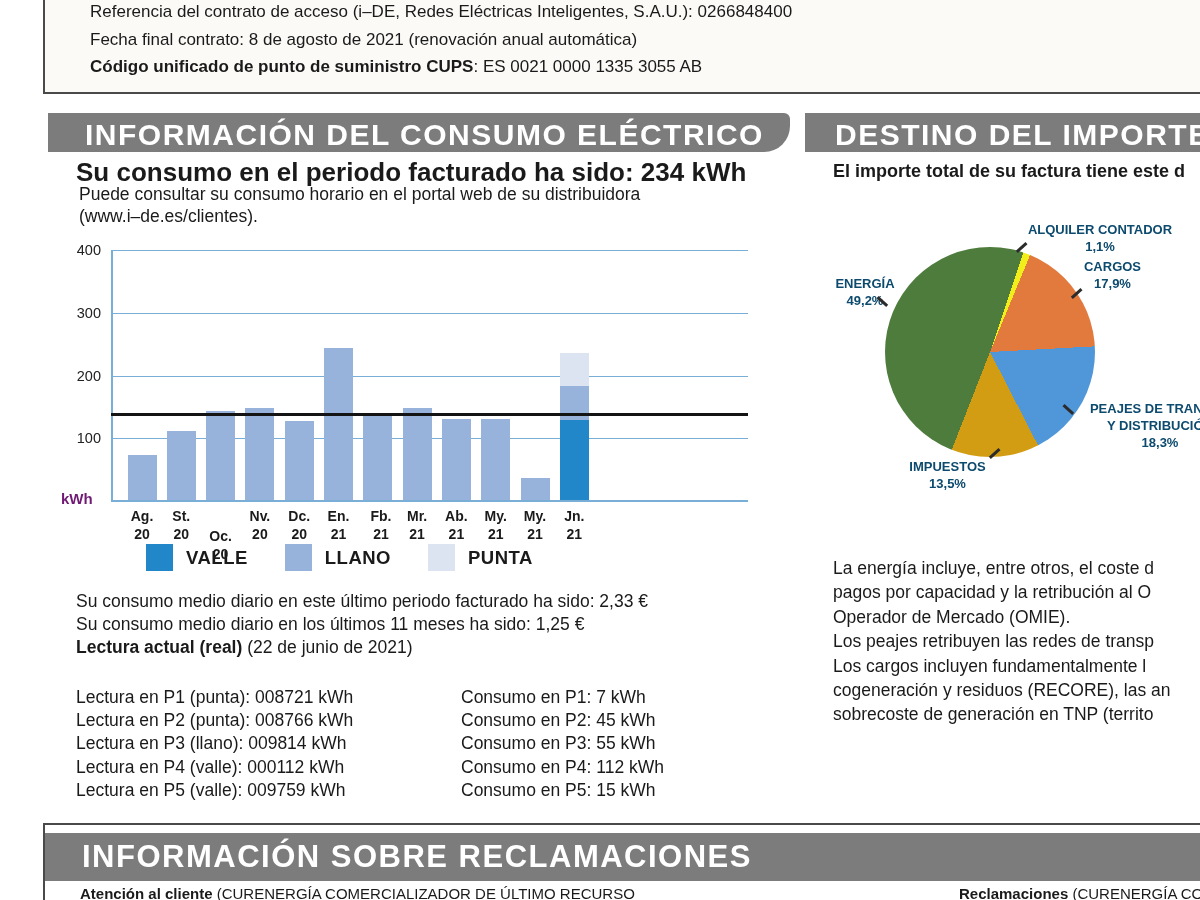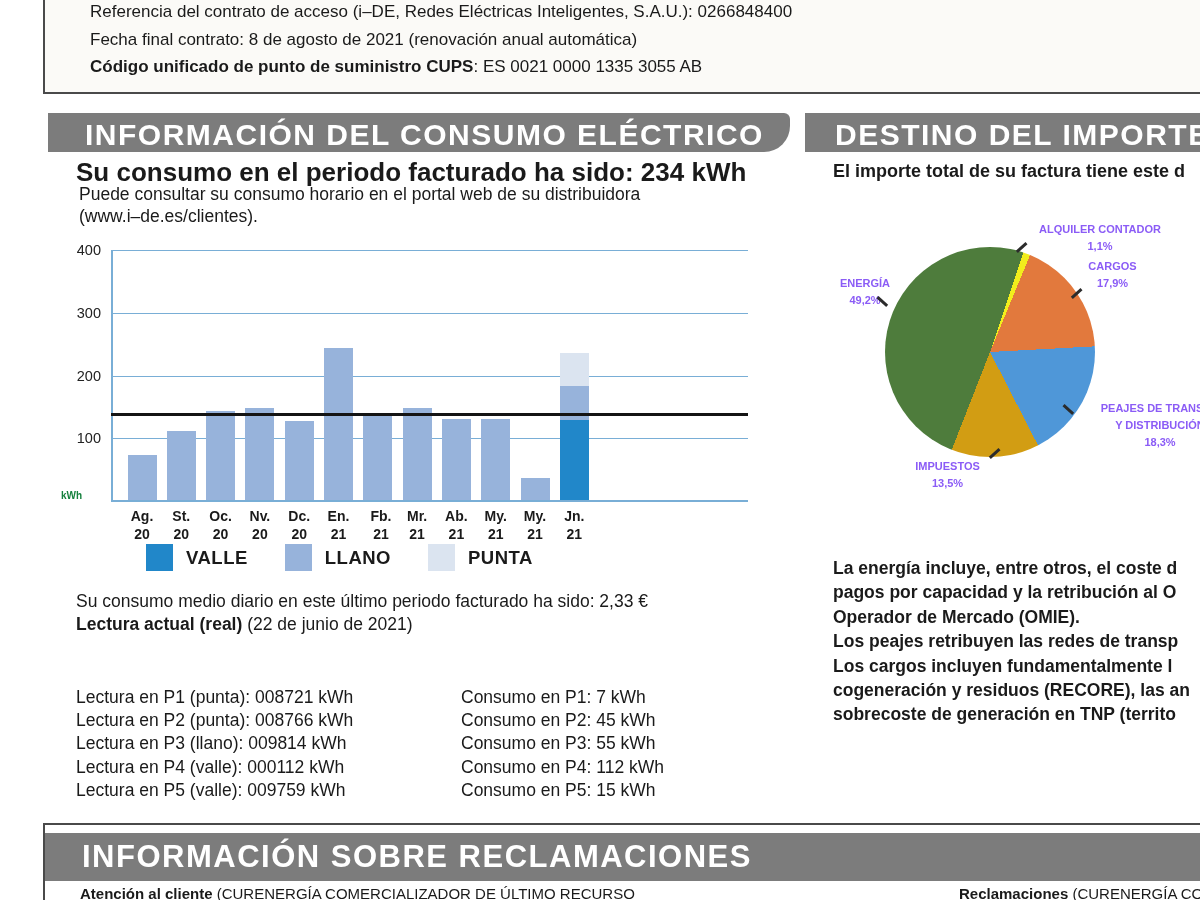--- a/index.html
+++ b/index.html
@@ -36,49 +36,49 @@
   #portal-line2{left:79px;top:206px;font-size:17.5px;}
 
   
   #chart{left:111px;top:250px;width:637px;height:252px;}
   .gridline{position:absolute;left:0;width:637px;height:1px;background:#79aed6;}
   #axis-y{position:absolute;left:0;top:0;width:1.5px;height:251px;background:#79aed6;}
   #axis-x{position:absolute;left:0;top:250px;width:637px;height:2px;background:#79aed6;}
   .seg{position:absolute;width:29px;}
   #avg-line{position:absolute;left:0;top:163px;width:637px;height:3px;background:#141414;z-index:5;}
   .ytick{position:absolute;left:-46px;width:36px;text-align:right;font-size:14.5px;color:#222;}
-  #kwh-label{position:absolute;left:-50px;top:240px;font-size:10px;font-weight:bold;color:#15803d;}
+  #kwh-label{position:absolute;left:-50px;top:240px;font-size:15px;font-weight:bold;color:#701a75;}
   .xlab{position:absolute;top:258px;width:44px;text-align:center;font-size:14px;font-weight:bold;line-height:17.5px;color:#1a1a1a;}
 
   
   #legend{left:146px;top:544px;display:flex;align-items:center;gap:37px;}
   .leg-item{display:flex;align-items:center;gap:13px;}
   .leg-swatch{width:27px;height:27px;}
   .leg-label{font-size:18.5px;font-weight:bold;letter-spacing:0.5px;}
 
   
   #summary{left:76px;top:590px;font-size:17.5px;line-height:23.2px;}
   #summary b{font-weight:bold;}
 
   
   #readings{left:76px;top:686px;width:680px;font-size:17.5px;line-height:23.2px;}
   .rrow{position:relative;}
   .rrow .c2{position:absolute;left:385px;top:0;}
 
   
   #destino-intro{left:833px;top:161px;font-size:18px;font-weight:bold;}
   #pie{left:885px;top:247px;width:210px;height:210px;border-radius:50%;}
-  .pie-label{position:absolute;text-align:center;font-size:11px;font-weight:bold;line-height:17px;color:#8b5cf6;}
+  .pie-label{position:absolute;text-align:center;font-size:13px;font-weight:bold;line-height:17px;color:#0c4a6e;}
   #lbl-alquiler{left:1005px;top:221px;width:190px;}
   #lbl-cargos{left:1045px;top:258px;width:135px;}
   #lbl-energia{left:800px;top:275px;width:130px;}
   #lbl-peajes{left:1085px;top:400px;width:150px;}
   #lbl-impuestos{left:885px;top:458px;width:125px;}
   .tick{position:absolute;width:13px;height:2.5px;background:#2b2b2b;}
-  #destino-body{left:833px;top:556px;font-size:17.5px;font-weight:bold;line-height:24.4px;}
+  #destino-body{left:833px;top:556px;font-size:17.5px;font-weight:normal;line-height:24.4px;}
 
   
   #bottom-box{left:43px;top:823px;width:1157px;height:120px;border:2px solid #4a4a4a;background:#ffffff;}
   #atencion-text{left:80px;top:885px;font-size:15px;}
   #reclamaciones-text{left:959px;top:885px;font-size:15px;}
   #atencion-text b,#reclamaciones-text b{font-weight:bold;}
 </style>
 </head>
 <body>
 
@@ -112,21 +112,21 @@
       <div class="xlab" style="left: 9px;">
         <div>Ag.</div>
         <div>20</div>
       </div>
       <div class="seg" style="left: 55.8px; bottom: 2px; height: 69.025px; background: rgb(151, 179, 219);"></div>
       <div class="xlab" style="left: 48.3px;">
         <div>St.</div>
         <div>20</div>
       </div>
       <div class="seg" style="left: 95.1px; bottom: 2px; height: 89.105px; background: rgb(151, 179, 219);"></div>
-      <div class="xlab" style="left: 87.6px;">
+      <div class="xlab" style="left: 87.6px; margin-top: 20px;">
         <div>Oc.</div>
         <div>20</div>
       </div>
       <div class="seg" style="left: 134.4px; bottom: 2px; height: 92.2425px; background: rgb(151, 179, 219);"></div>
       <div class="xlab" style="left: 126.9px;">
         <div>Nv.</div>
         <div>20</div>
       </div>
       <div class="seg" style="left: 173.7px; bottom: 2px; height: 79.065px; background: rgb(151, 179, 219);"></div>
       <div class="xlab" style="left: 166.2px;">
@@ -184,20 +184,21 @@
       <div class="leg-label">LLANO</div>
     </div>
     <div class="leg-item">
       <div class="leg-swatch" style="background: rgb(219, 228, 240);"></div>
       <div class="leg-label">PUNTA</div>
     </div>
   </div>
 
 <div id="summary" class="abs">
   <div class="nowrap">Su consumo medio diario en este último periodo facturado ha sido: 2,33 €</div>
+  <div class="nowrap">Su consumo medio diario en los últimos 11 meses ha sido: 1,25 €</div>
   <div class="nowrap"><b>Lectura actual (real)</b><span> (22 de junio de 2021)</span></div>
 </div>
 
 <div id="readings" class="abs">
     <div class="rrow"><span>Lectura en P1 (punta): 008721 kWh</span><span class="c2">Consumo en P1: 7 kWh</span></div>
     <div class="rrow"><span>Lectura en P2 (punta): 008766 kWh</span><span class="c2">Consumo en P2: 45 kWh</span></div>
     <div class="rrow"><span>Lectura en P3 (llano): 009814 kWh</span><span class="c2">Consumo en P3: 55 kWh</span></div>
     <div class="rrow"><span>Lectura en P4 (valle): 000112 kWh</span><span class="c2">Consumo en P4: 112 kWh</span></div>
     <div class="rrow"><span>Lectura en P5 (valle): 009759 kWh</span><span class="c2">Consumo en P5: 15 kWh</span></div>
   </div>

